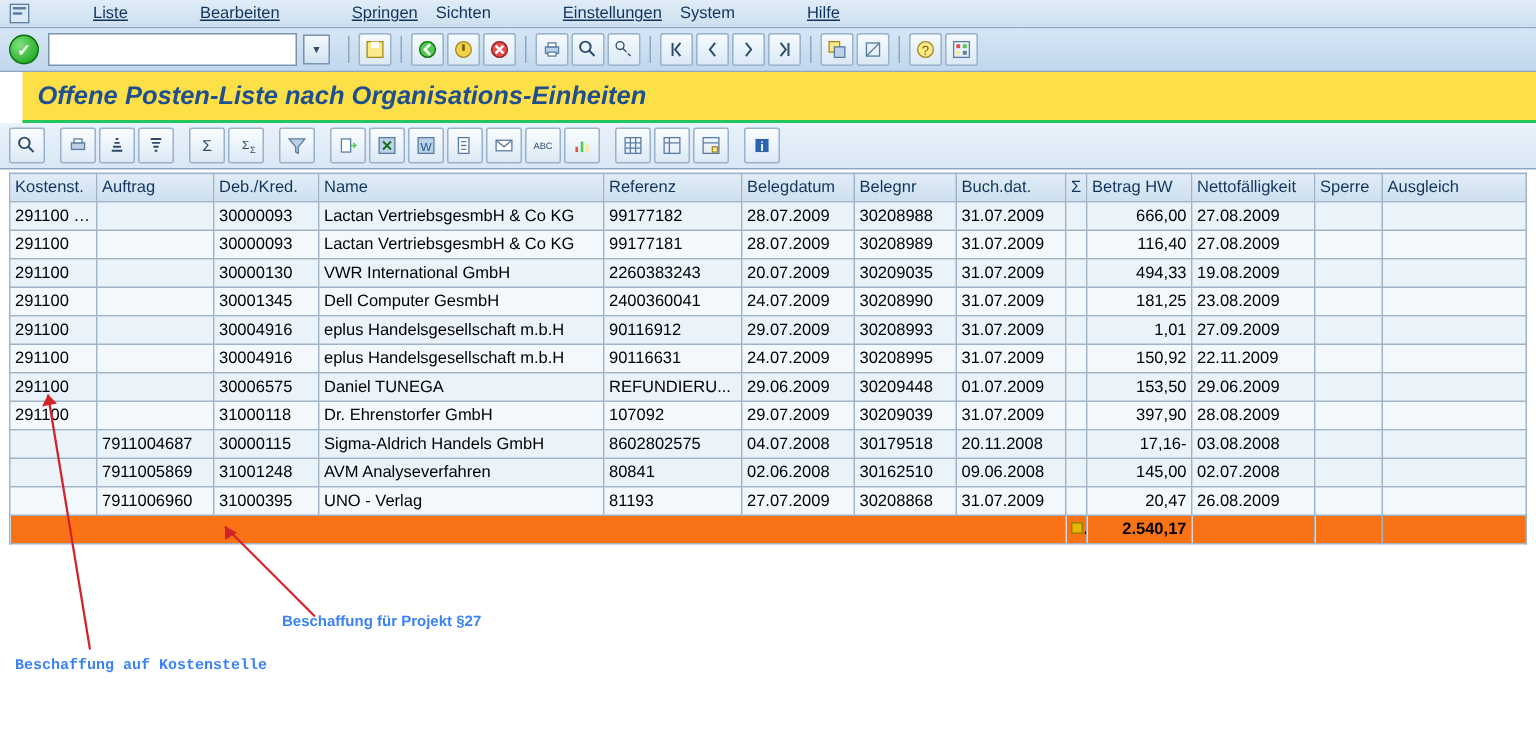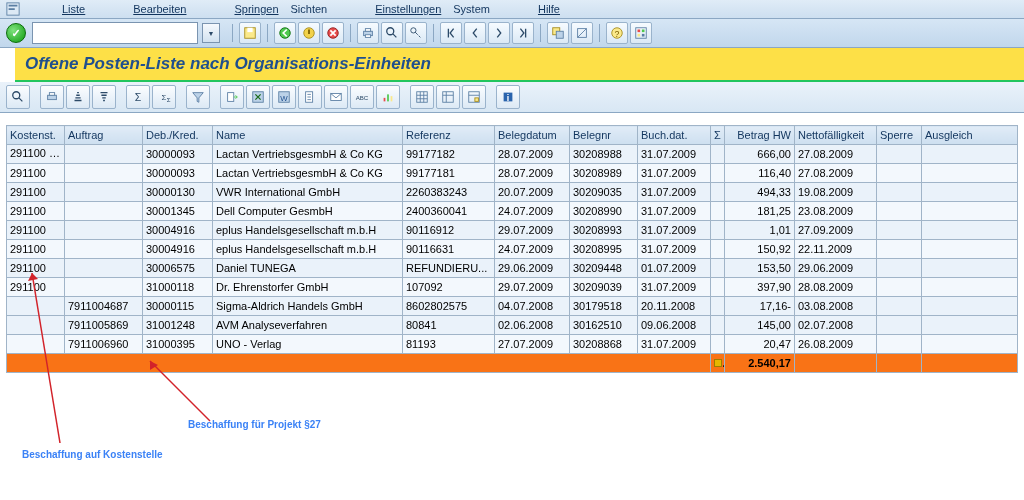--- a/index.html
+++ b/index.html
@@ -101,21 +101,21 @@
   .app-btn {
     width:22px; height:22px;
     border:1px solid #9ab3cc;
     background: linear-gradient(#fbfdff,#dce9f5);
     display:flex; align-items:center; justify-content:center;
     border-radius:2px;
   }
   .app-btn svg { width:14px; height:14px; }
   .app-sep { width:6px; }
   
-  .grid-wrap { padding: 12px 6px 0 6px; }
+  .grid-wrap { padding: 2px 6px 0 6px; }
   table.sap {
     border-collapse: collapse;
     width: 100%;
     table-layout: fixed;
   }
   table.sap th, table.sap td {
     border: 1px solid #a0b4c8;
     padding: 1px 3px;
     white-space: nowrap;
     overflow: hidden;
@@ -426,21 +426,21 @@
     <tr>
       <th>Kostenst.</th>
       <th>Auftrag</th>
       <th>Deb./Kred.</th>
       <th>Name</th>
       <th>Referenz</th>
       <th>Belegdatum</th>
       <th>Belegnr</th>
       <th>Buch.dat.</th>
       <th class="sigma">Σ</th>
-      <th style="text-align:right">Betrag HW</th>
+      <th style="">Betrag HW</th>
       <th>Nettofälligkeit</th>
       <th>Sperre</th>
       <th>Ausgleich</th>
     </tr>
   </thead>
   <tbody id="tbody">
         <tr>
           <td>291100 <span class="sel-handle"></span></td>
           <td></td>
           <td>30000093</td>
@@ -618,20 +618,20 @@
   </tfoot>
 </table>
 </div>
 
 <div class="annot-layer">
 
   <svg style="position:absolute;left:10px;top:0;width:60px;height:80px;overflow:visible">
     <line x1="50" y1="70" x2="22" y2="-100" stroke="#d2232a" stroke-width="1.5"></line>
     <polygon points="22,-100 18,-92 28,-94" fill="#d2232a"></polygon>
   </svg>
-  <div class="annot-text" style="left:22px; top:76px;">Beschaffung auf Kostenstelle</div>
+  <div class="annot-text" style="left:10px; top:76px;font-family:Liberation Mono, monospace;">Beschaffung auf Kostenstelle</div>
 
   <svg style="position:absolute;left:120px;top:0;width:100px;height:60px;overflow:visible">
     <line x1="90" y1="48" x2="30" y2="-12" stroke="#d2232a" stroke-width="1.5"></line>
     <polygon points="30,-12 30,-3 38,-8" fill="#d2232a"></polygon>
   </svg>
   <div class="annot-text" style="left:188px; top:46px;">Beschaffung für Projekt §27</div>
 </div>
 
 </body></html>

